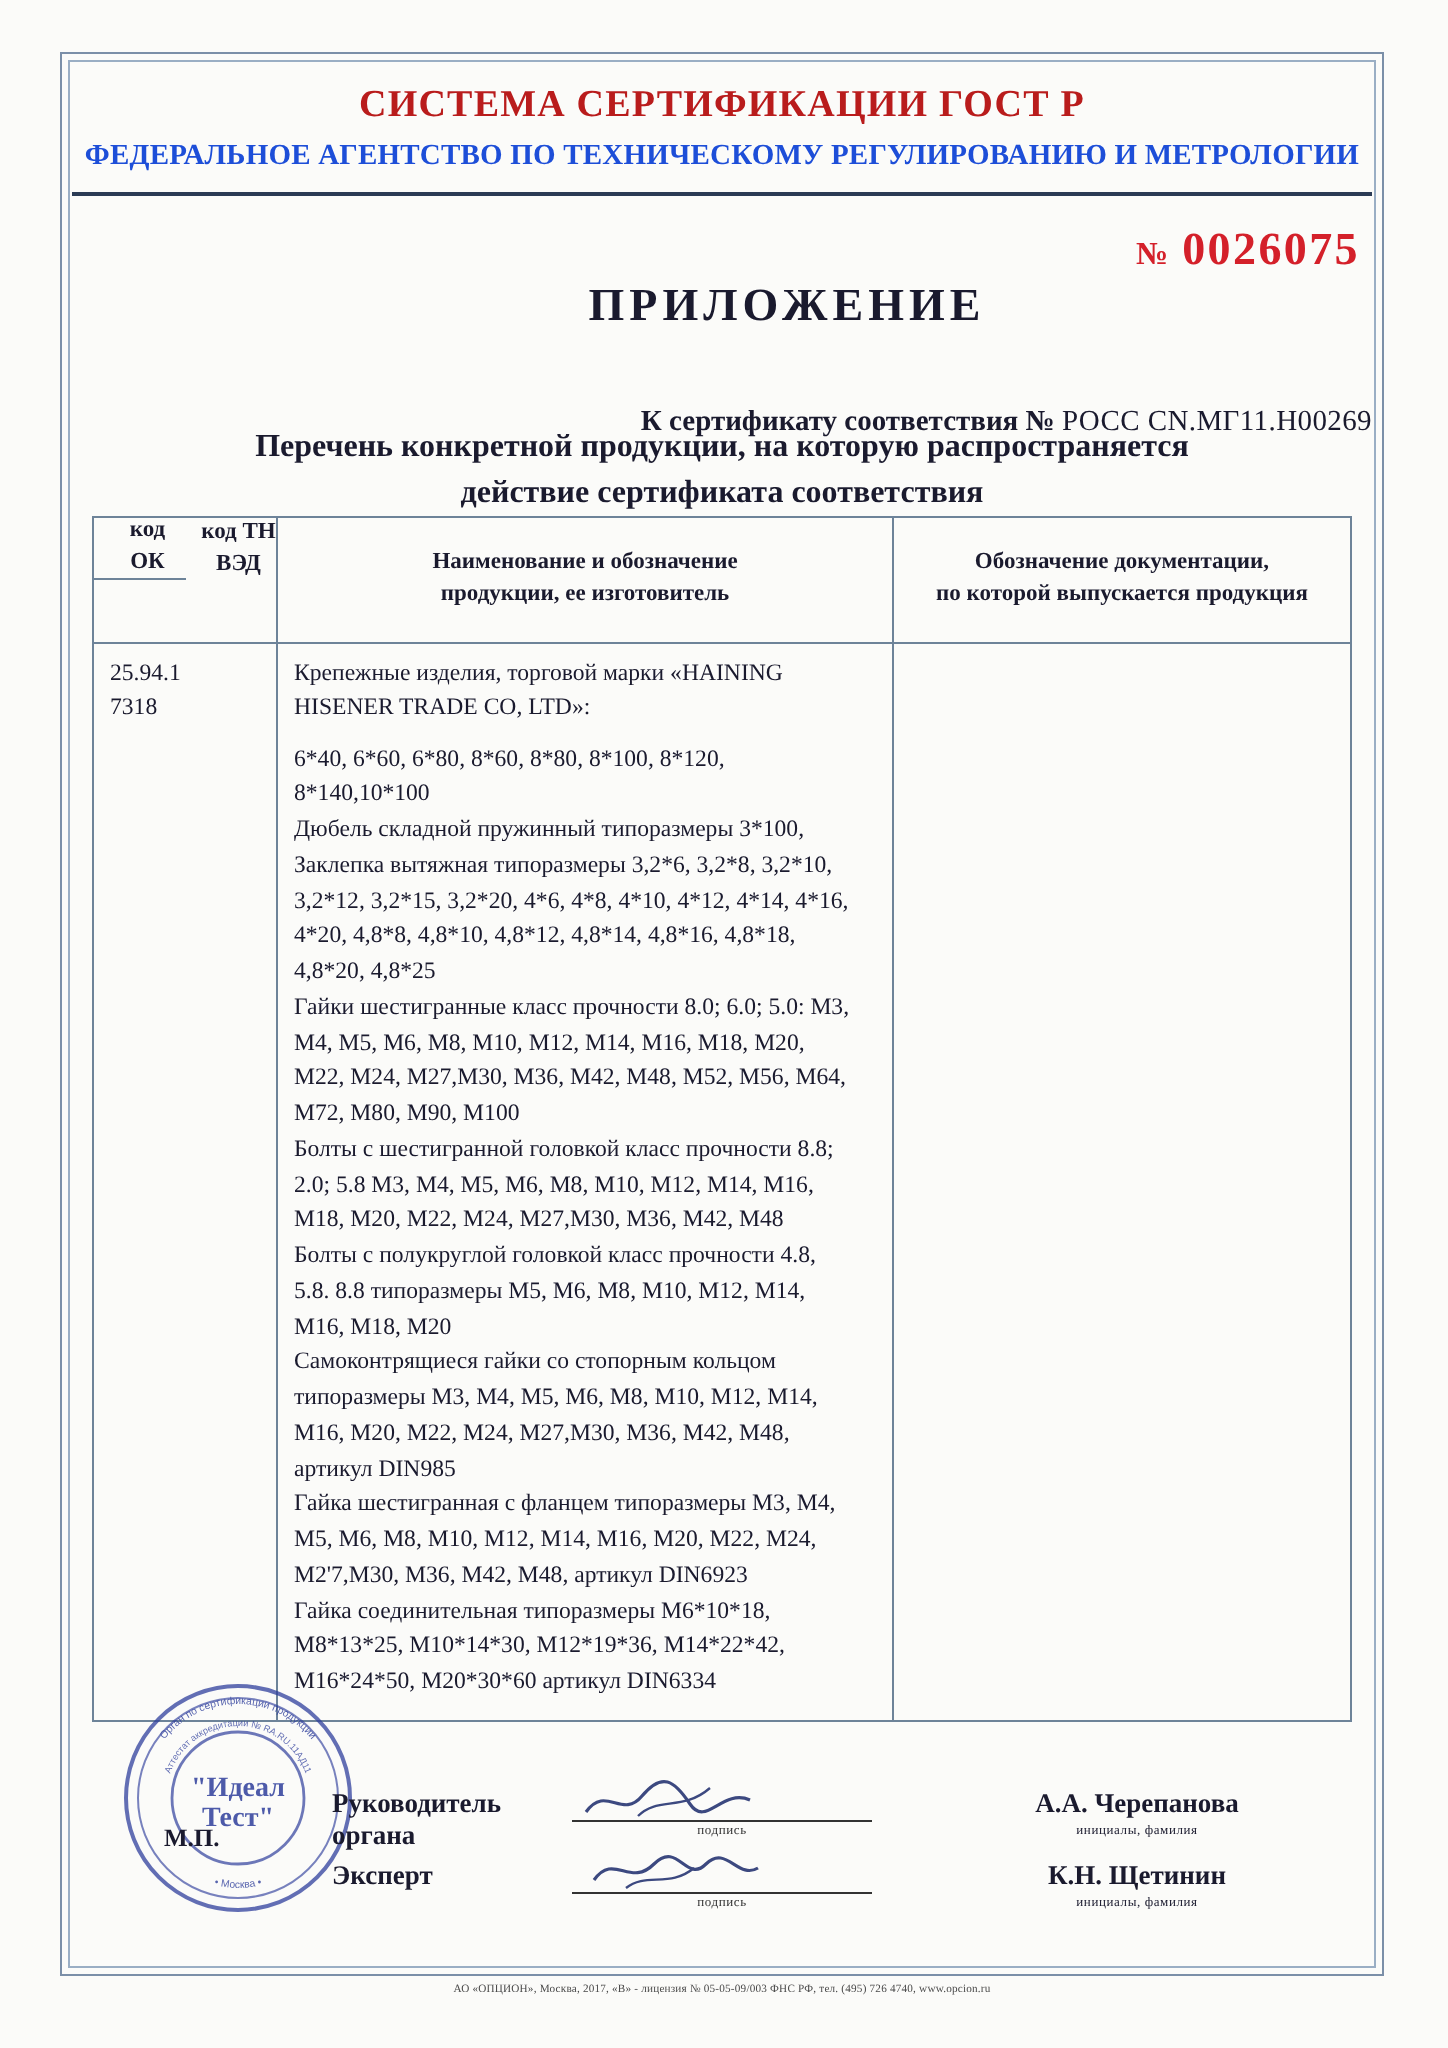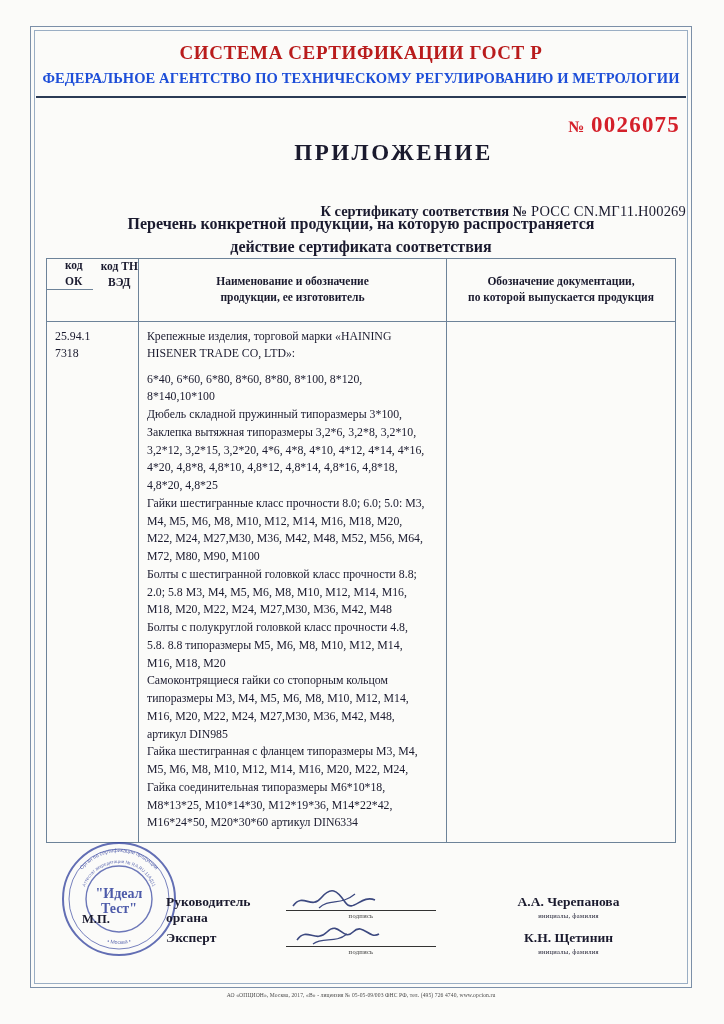--- a/index.html
+++ b/index.html
@@ -370,20 +370,21 @@
           <div class="prod-item">М18, М20, М22, М24, М27,М30, М36, М42, М48</div>
           <div class="prod-item">Болты с полукруглой головкой класс прочности 4.8,</div>
           <div class="prod-item">5.8. 8.8 типоразмеры М5, М6, М8, М10, М12, М14,</div>
           <div class="prod-item">М16, М18, М20</div>
           <div class="prod-item">Самоконтрящиеся гайки со стопорным кольцом</div>
           <div class="prod-item">типоразмеры М3, М4, М5, М6, М8, М10, М12, М14,</div>
           <div class="prod-item">М16, М20, М22, М24, М27,М30, М36, М42, М48,</div>
           <div class="prod-item">артикул DIN985</div>
           <div class="prod-item">Гайка шестигранная с фланцем типоразмеры М3, М4,</div>
           <div class="prod-item">М5, М6, М8, М10, М12, М14, М16, М20, М22, М24,</div>
+          <div class="prod-item">М2'7,М30, М36, М42, М48, артикул DIN6923</div>
           <div class="prod-item">Гайка соединительная типоразмеры М6*10*18,</div>
           <div class="prod-item">М8*13*25, М10*14*30, М12*19*36, М14*22*42,</div>
           <div class="prod-item">М16*24*50, М20*30*60 артикул DIN6334</div>
           <div class="prod-item"></div>
         </div>
       </div>
       <div class="td td-doc"></div>
     </div>
   </div>
 

